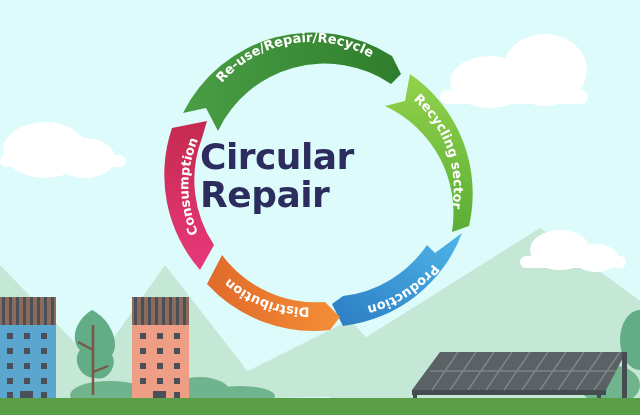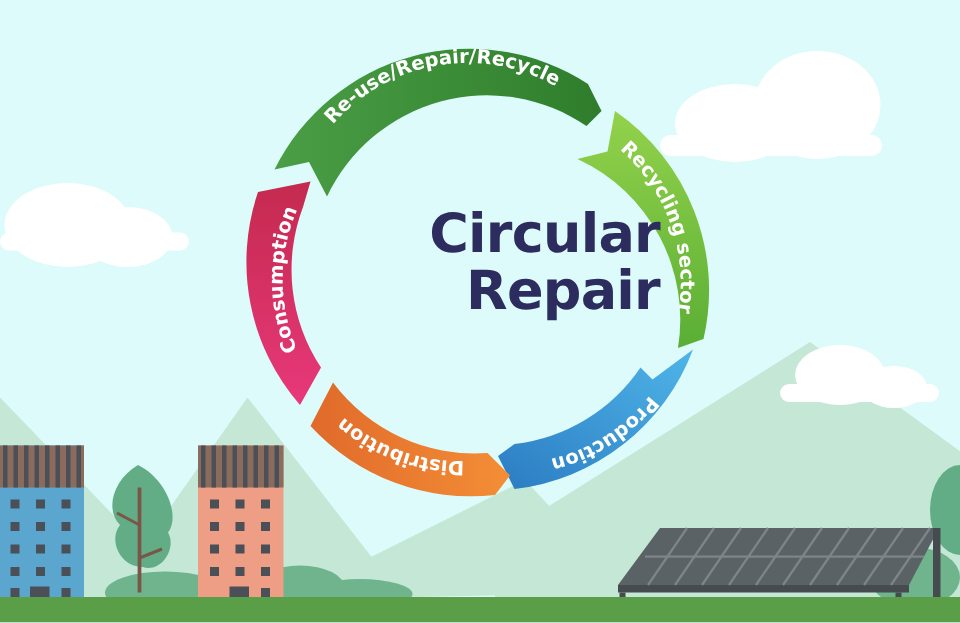--- a/index.html
+++ b/index.html
@@ -1,20 +1,20 @@
 <!DOCTYPE html>
 <html><head>
 <meta charset="utf-8">
 <style>
   html,body{margin:0;padding:0;}
   body{width:640px;height:415px;overflow:hidden;background:#dcfbfa;font-family:"Liberation Sans","DejaVu Sans",sans-serif;}
   #scene{position:relative;width:640px;height:415px;}
   svg{position:absolute;left:0;top:0;}
   .seg-text{font-family:"DejaVu Sans","Liberation Sans",sans-serif;font-weight:bold;font-size:13px;fill:#ffffff;}
-  .title{position:absolute;left:200px;top:138px;width:240px;text-align:right;color:#2c2d5e;font-family:"DejaVu Sans","Liberation Sans",sans-serif;font-weight:bold;font-size:36px;line-height:38px;letter-spacing:-0.5px;}
+  .title{position:absolute;left:200px;top:138px;width:240px;text-align:left;color:#2c2d5e;font-family:"DejaVu Sans","Liberation Sans",sans-serif;font-weight:bold;font-size:36px;line-height:38px;letter-spacing:-0.5px;}
 </style>
 </head>
 <body>
 
 <div id="scene">
 <svg width="640" height="415" viewBox="0 0 640 415">
   <defs>
     <linearGradient id="gGreen" x1="0" y1="0" x2="1" y2="0">
           <stop offset="0" stop-color="#4a9e45"></stop>
           <stop offset="1" stop-color="#2f7d2c"></stop>

